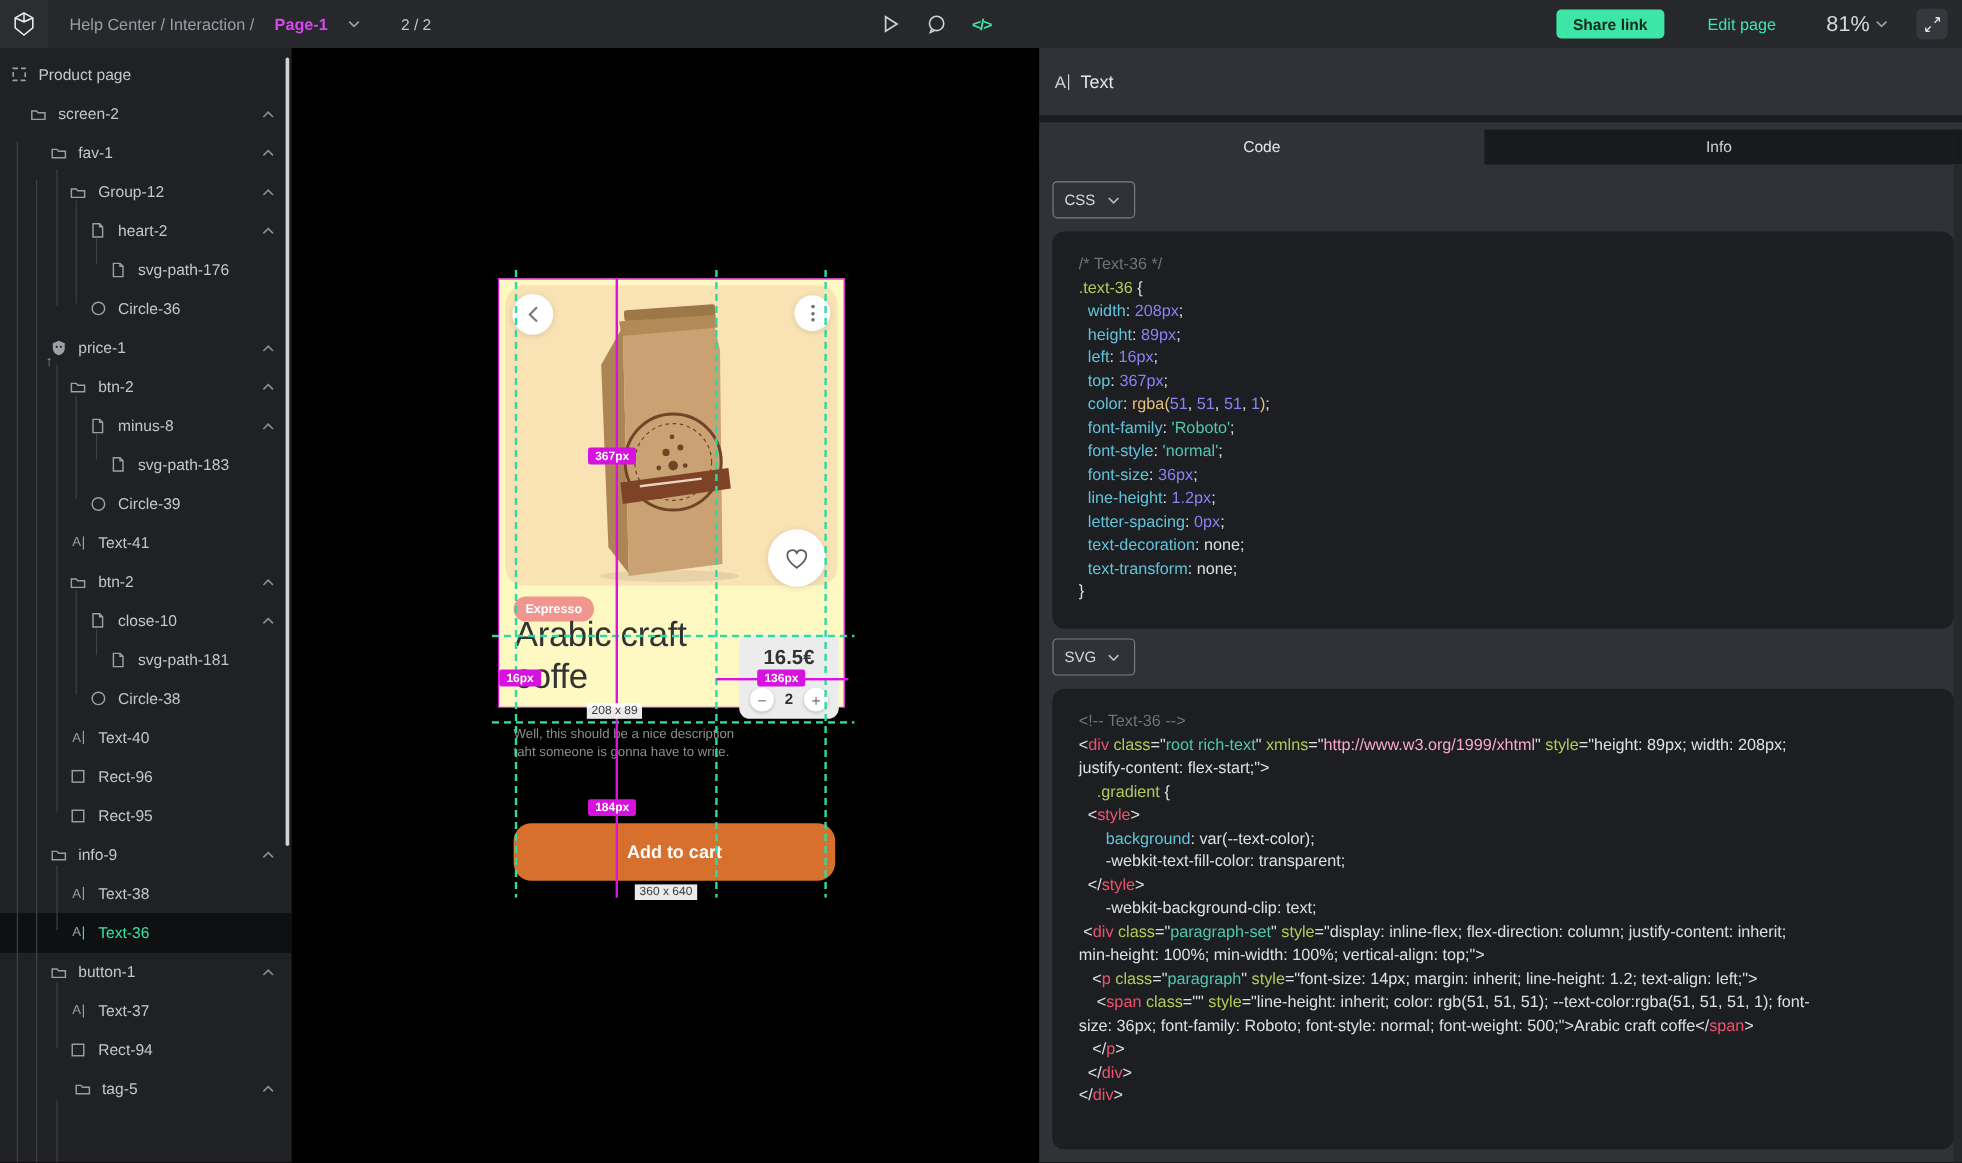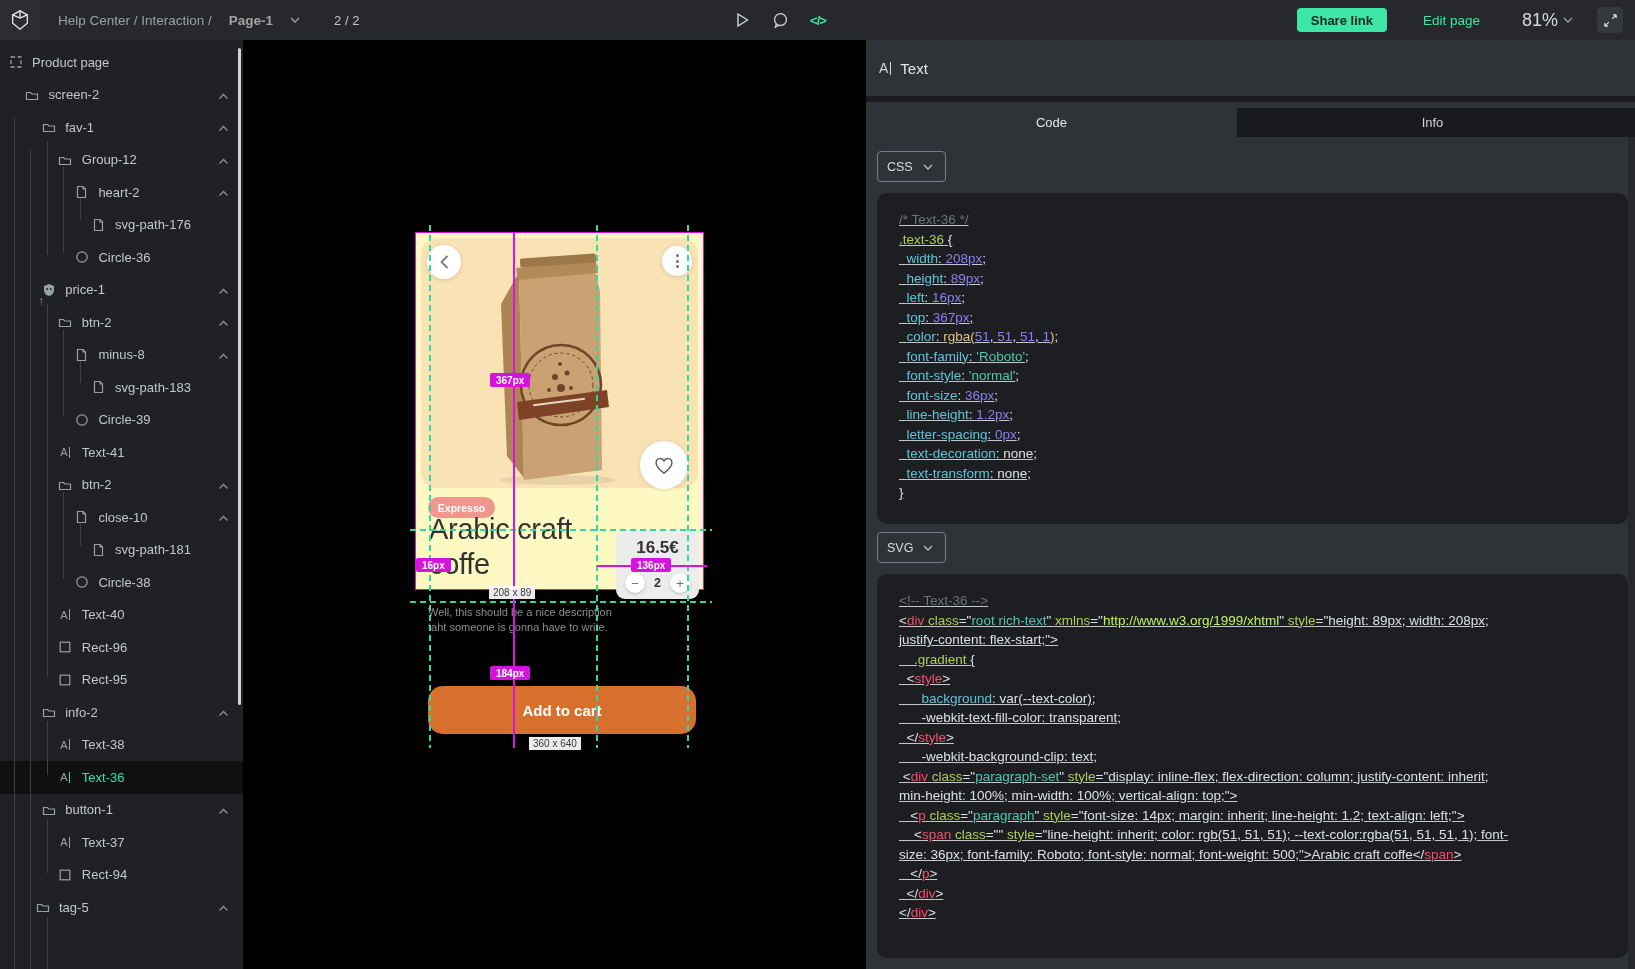--- a/index.html
+++ b/index.html
@@ -5,21 +5,21 @@
   html,body{margin:0;padding:0;background:#000;}
   *{box-sizing:border-box;}
   #app{position:relative;width:1635px;height:969px;overflow:hidden;
        font-family:"Liberation Sans",sans-serif;background:#000;color:#c6cacd;}
 
   
   #topbar{position:absolute;left:0;top:0;width:1635px;height:40px;background:#26282c;
           display:flex;align-items:center;z-index:30;}
   #logo{width:40px;height:40px;background:#2b2d31;display:flex;align-items:center;justify-content:center;}
   .crumb{margin-left:18px;font-size:13.5px;color:#9aa0a6;display:flex;align-items:center;gap:17px;}
-  .crumb .page{color:#a3a3a3;font-weight:700;}
+  .crumb .page{color:#d946ef;font-weight:700;}
   .counter{margin-left:34px;font-size:13px;color:#c0c4c8;}
   .tb-ico{width:22px;height:22px;display:flex;align-items:center;justify-content:center;cursor:pointer;}
   .mint{color:#3ee6a6;}
   #tb-right{position:absolute;right:0;top:0;height:40px;display:flex;align-items:center;}
   #share-btn{height:24px;padding:0 14px;border:none;border-radius:4px;background:#3ee6a6;
              color:#17261f;font-size:13px;font-weight:700;font-family:inherit;cursor:pointer;}
   #edit-link{margin-left:36px;font-size:13.5px;color:#3ee6a6;cursor:pointer;}
   #zoom-ctl{margin-left:42px;font-size:18px;color:#d6d9dc;display:flex;align-items:center;gap:5px;cursor:pointer;}
   #expand-btn{margin:0 12px 0 24px;width:26px;height:26px;border-radius:5px;background:#35383d;
               display:flex;align-items:center;justify-content:center;cursor:pointer;}
@@ -87,26 +87,26 @@
   #tab-code{width:371px;background:#2f3237;color:#e4e6e9;}
   .tab{display:flex;align-items:center;justify-content:center;font-size:13px;cursor:pointer;}
   #tab-gutter-top{width:7px;background:#191a1d;}
   #panel-gutter{position:absolute;right:0;top:97px;width:7px;height:832px;background:#26282b;}
   .sel-box{position:absolute;left:11px;width:69px;height:31px;border:1px solid #797e84;border-radius:4px;
            display:flex;align-items:center;padding:0 9px;gap:10px;cursor:pointer;background:transparent;}
   .sel-box span{font-size:12.5px;color:#d6d9dc;}
   #css-select{top:111px;}
   #svg-select{top:492px;}
   .code-block{position:absolute;left:11px;width:751px;background:#1c1e22;border-radius:10px;
-              padding:17px 14px 17px 22px;overflow:hidden;text-decoration:underline;}
+              padding:17px 14px 17px 22px;overflow:hidden;}
   #css-block{top:153px;height:331px;}
   #svg-block{top:534px;height:384px;}
   .cline{font-size:13.5px;line-height:19.5px;white-space:pre;font-family:"Liberation Sans",sans-serif;}
   .tk-c{color:#6e7377;} .tk-s{color:#b2cb58;} .tk-p{color:#62c3d8;} .tk-n{color:#8e7ff2;}
-  .tk-f{color:#e5c07b;} .tk-t{color:#50c7b0;} .tk-u{color:#bef264;} .tk-g{color:#ef516d;}
+  .tk-f{color:#e5c07b;} .tk-t{color:#50c7b0;} .tk-u{color:#f9a8d4;} .tk-g{color:#ef516d;}
   .tk-a{color:#b2cb58;} .tk-w{color:#dde0e3;}
 </style>
 </head>
 <body>
 
 <div id="app">
 
   <div id="topbar">
     <div id="logo">
       <svg width="22" height="22" viewBox="0 0 24 24" fill="none" stroke="#e8eaec" stroke-width="1.4">
@@ -358,21 +358,21 @@
             </svg>
           </span>
           <span class="llb">Rect-95</span>
         </div>
         <div class="lrow" style="padding-left: 41.2px;">
           <span class="lic">
             <svg width="14" height="14" viewBox="0 0 14 14" fill="none" stroke="currentColor" stroke-width="1.2">
               <path d="M1.5 11.5 v-7 h4 l1.3 1.5 h5.7 v5.5 z"></path>
             </svg>
           </span>
-          <span class="llb">info-2</span>
+          <span class="llb">info-9</span>
           <span class="lch"><svg width="11" height="7" viewBox="0 0 11 7" fill="none" stroke="#8b9094" stroke-width="1.3">
               <path d="M1.5 5.5 L5.5 1.5 L9.5 5.5"></path>
             </svg></span>
         </div>
         <div class="lrow" style="padding-left: 57.8px;">
           <span class="lic">A<i class="tcur"></i></span>
           <span class="llb">Text-38</span>
         </div>
         <div class="lrow sel" style="padding-left: 57.8px;">
           <span class="lic">A<i class="tcur"></i></span>
@@ -394,21 +394,21 @@
           <span class="llb">Text-37</span>
         </div>
         <div class="lrow" style="padding-left: 57.8px;">
           <span class="lic">
             <svg width="14" height="14" viewBox="0 0 14 14" fill="none" stroke="currentColor" stroke-width="1.2">
               <rect x="2.2" y="2.2" width="9.6" height="9.6"></rect>
             </svg>
           </span>
           <span class="llb">Rect-94</span>
         </div>
-        <div class="lrow" style="padding-left: 35px;">
+        <div class="lrow" style="padding-left: 61px;">
           <span class="lic">
             <svg width="14" height="14" viewBox="0 0 14 14" fill="none" stroke="currentColor" stroke-width="1.2">
               <path d="M1.5 11.5 v-7 h4 l1.3 1.5 h5.7 v5.5 z"></path>
             </svg>
           </span>
           <span class="llb">tag-5</span>
           <span class="lch"><svg width="11" height="7" viewBox="0 0 11 7" fill="none" stroke="#8b9094" stroke-width="1.3">
               <path d="M1.5 5.5 L5.5 1.5 L9.5 5.5"></path>
             </svg></span>
         </div>

